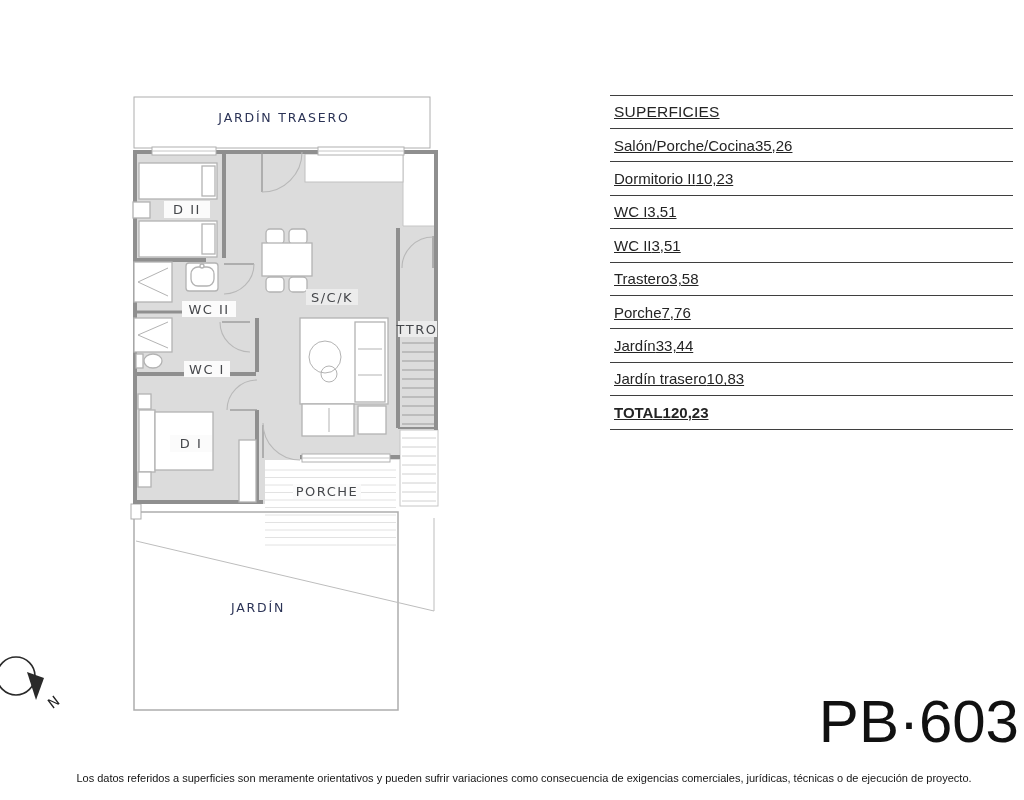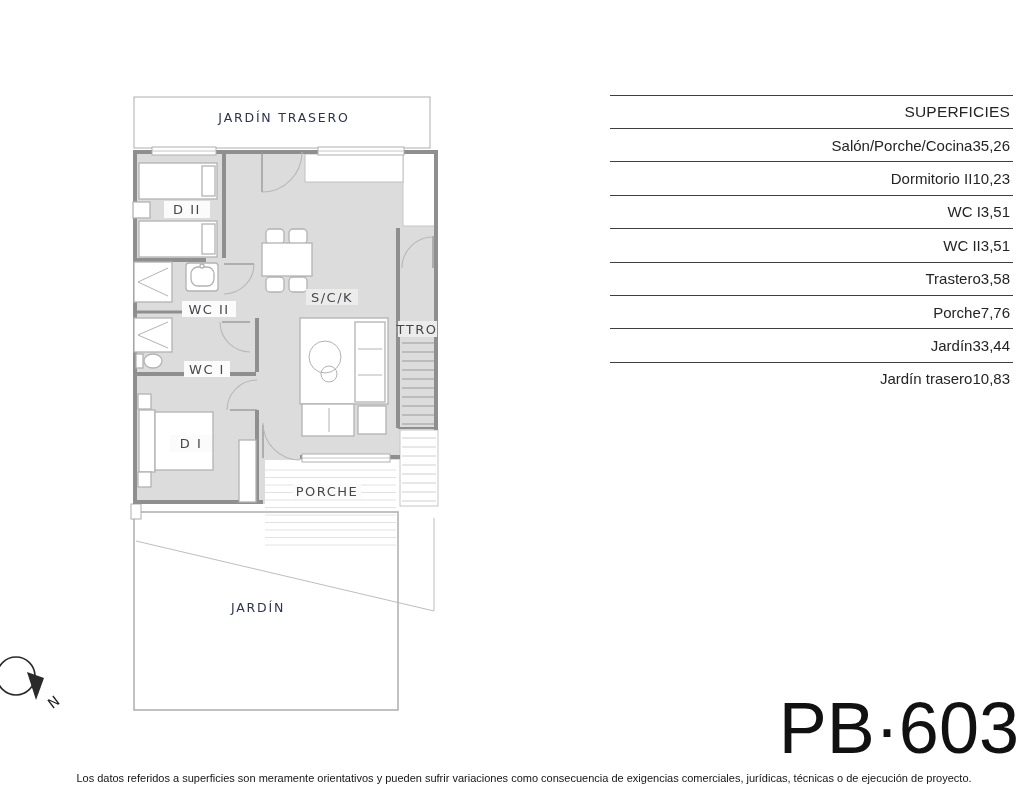--- a/index.html
+++ b/index.html
@@ -25,34 +25,34 @@
   .patch{fill:#fbfbfb;}
   .patch-gray{fill:#ececec;}
   .rl{font:13px "DejaVu Sans",sans-serif;letter-spacing:1.5px;fill:#45474b;text-anchor:middle;}
   .nl{font:12.5px "DejaVu Sans",sans-serif;letter-spacing:1.8px;fill:#2b3356;text-anchor:middle;}
   
   .area-table{
     position:absolute;left:610px;top:95px;width:403px;
     font-size:15px;color:#242424;
   }
   .area-table .tr{
-    display:flex;justify-content:flex-end;align-items:center;
-    height:32.4px;border-top:1.6px solid #3f3f3f;padding:0 3px 0 4px;
+    display:flex;justify-content:flex-start;align-items:center;
+    height:32.4px;border-top:1.6px solid #3f3f3f;padding:0 3px 0 4px;text-decoration:underline;
   }
   .area-table .tr.th{height:32px;font-size:15.5px;letter-spacing:0.2px;}
   .area-table .tr.total{border-bottom:1.6px solid #3f3f3f;font-weight:bold;}
   .area-table .val{text-align:right;}
   
   #compass{position:absolute;left:0;top:652px;}
   .compass-ring{fill:none;stroke:#2a2a2a;stroke-width:1.6;}
   .compass-needle{fill:#2a2a2a;}
   .compass-n{font:14px "DejaVu Sans",sans-serif;fill:#222;}
   
   .plan-code{
-    position:absolute;right:5px;top:692px;font-size:72px;line-height:1;
+    position:absolute;right:5px;top:692px;font-size:60px;line-height:1;
     color:#111;letter-spacing:0px;white-space:nowrap;
   }
   .disclaimer{
     position:absolute;left:0;right:0;top:772px;text-align:center;
     font-size:11px;color:#141414;padding-left:24px;
   }
 </style>
 </head>
 <body>
 
@@ -224,20 +224,24 @@
     <span class="val">7,76</span>
   </div>
   <div class="tr">
     <span class="lbl">Jardín</span>
     <span class="val">33,44</span>
   </div>
   <div class="tr">
     <span class="lbl">Jardín trasero</span>
     <span class="val">10,83</span>
   </div>
+  <div class="tr total">
+    <span class="lbl">TOTAL</span>
+    <span class="val">120,23</span>
+  </div>
 </div>
 
 <svg id="compass" width="72" height="64" viewBox="0 0 72 64">
   <circle class="compass-ring" cx="16" cy="24" r="19"></circle>
   <polygon class="compass-needle" points="27,20 44,26 36,48"></polygon>
   <text class="compass-n" x="49" y="57" transform="rotate(-38 51 52)">N</text>
 </svg>
 
 <div class="plan-code">PB·603</div>
 <div class="disclaimer">Los datos referidos a superficies son meramente orientativos y pueden sufrir variaciones como consecuencia de exigencias comerciales, jurídicas, técnicas o de ejecución de proyecto.</div>

